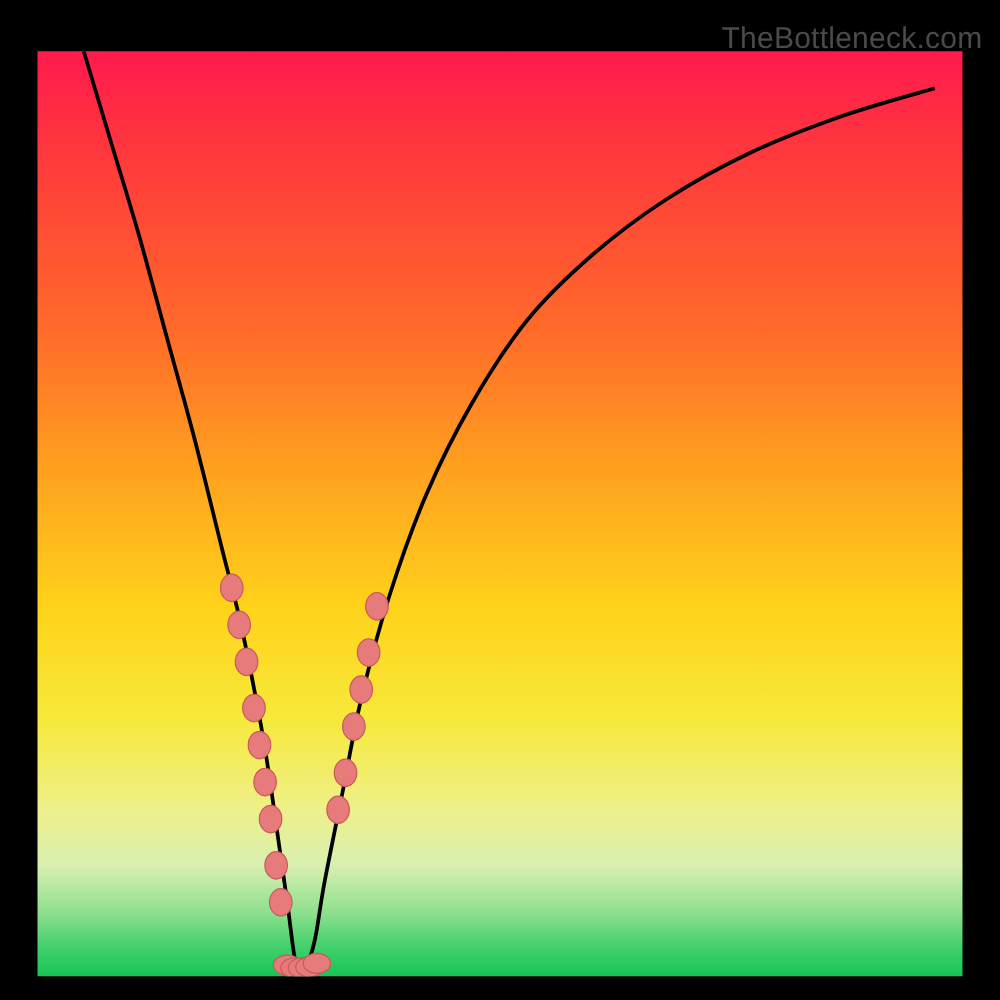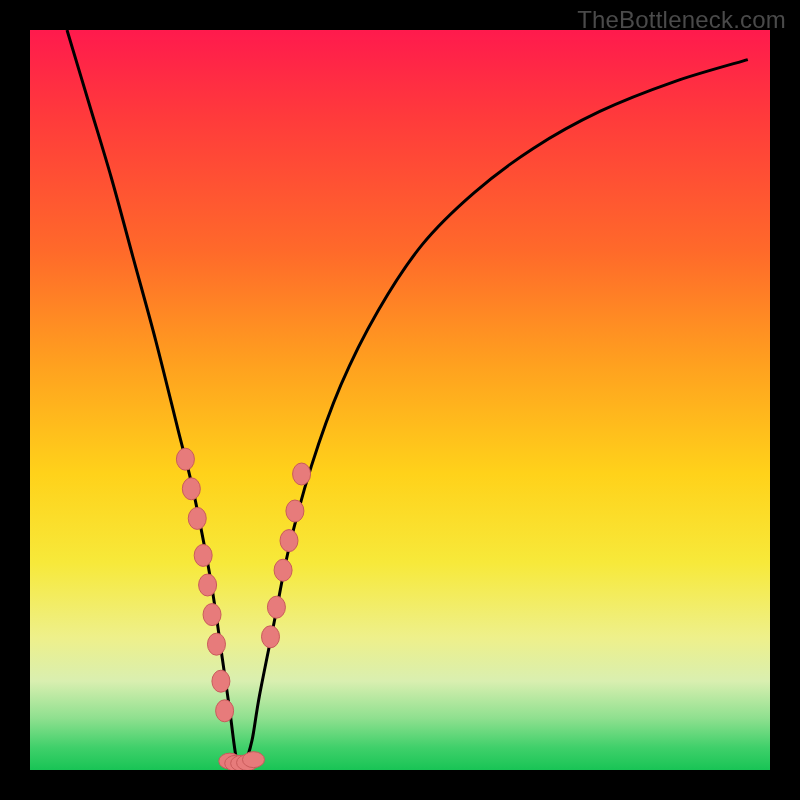--- a/index.html
+++ b/index.html
@@ -8,20 +8,21 @@
     width: 800px;
     height: 800px;
     overflow: hidden;
     background: #000;
     font-family: Arial, Helvetica, sans-serif;
   }
   .frame {
     position: absolute;
     inset: 0;
     background: #000;
+    margin-top: 11px;
   }
   .plot {
     position: absolute;
     left: 30px;
     top: 30px;
     width: 740px;
     height: 740px;
     background: linear-gradient(to bottom,
       #ff1a4d 0%,
       #ff3b3b 12%,

